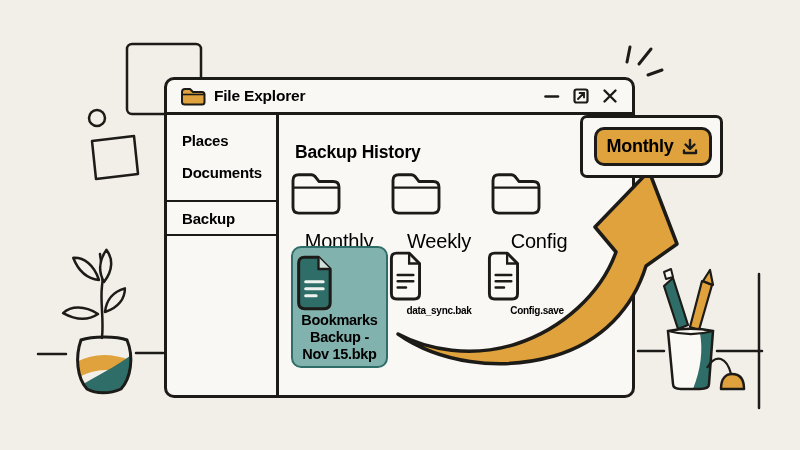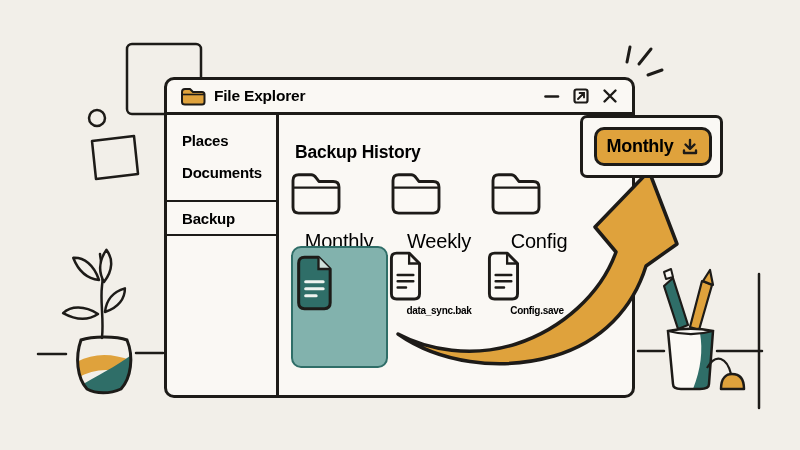--- a/index.html
+++ b/index.html
@@ -181,20 +181,25 @@
           </svg>
           <div class="lbl">Config</div>
         </div>
 
         <div class="tile">
           <svg width="44" height="56" viewBox="0 0 36 48" style="margin-top:7px">
             <path d="M9 2 L21 2 L31 12 L31 41 Q31 46 26 46 L9 46 Q4 46 4 41 L4 7 Q4 2 9 2 Z" fill="#2f6e68" stroke="#1d1b18" stroke-width="2.6" stroke-linejoin="round"></path>
             <path d="M21 2 L21 12 L31 12" fill="#cfe0da" stroke="#1d1b18" stroke-width="2"></path>
             <path d="M10 23 H25 M10 29 H25 M10 35 H19" stroke="#eef3ef" stroke-width="2.6" stroke-linecap="round"></path>
           </svg>
+          <div class="lbl">
+            <div>Bookmarks</div>
+            <div>Backup -</div>
+            <div>Nov 15.bkp</div>
+          </div>
         </div>
 
         <div class="file-block fi0">
           <svg width="38" height="50" viewBox="0 0 36 48">
             <path d="M9 2 L21 2 L31 12 L31 41 Q31 46 26 46 L9 46 Q4 46 4 41 L4 7 Q4 2 9 2 Z" fill="#fbf9f5" stroke="#1d1b18" stroke-width="2.8" stroke-linejoin="round"></path>
             <path d="M21 2 L21 12 L31 12" fill="none" stroke="#1d1b18" stroke-width="2.2"></path>
             <path d="M10 23 H25 M10 29 H25 M10 35 H18" stroke="#1d1b18" stroke-width="2.4" stroke-linecap="round"></path>
           </svg>
           <div class="lbl">data_sync.bak</div>
         </div>

